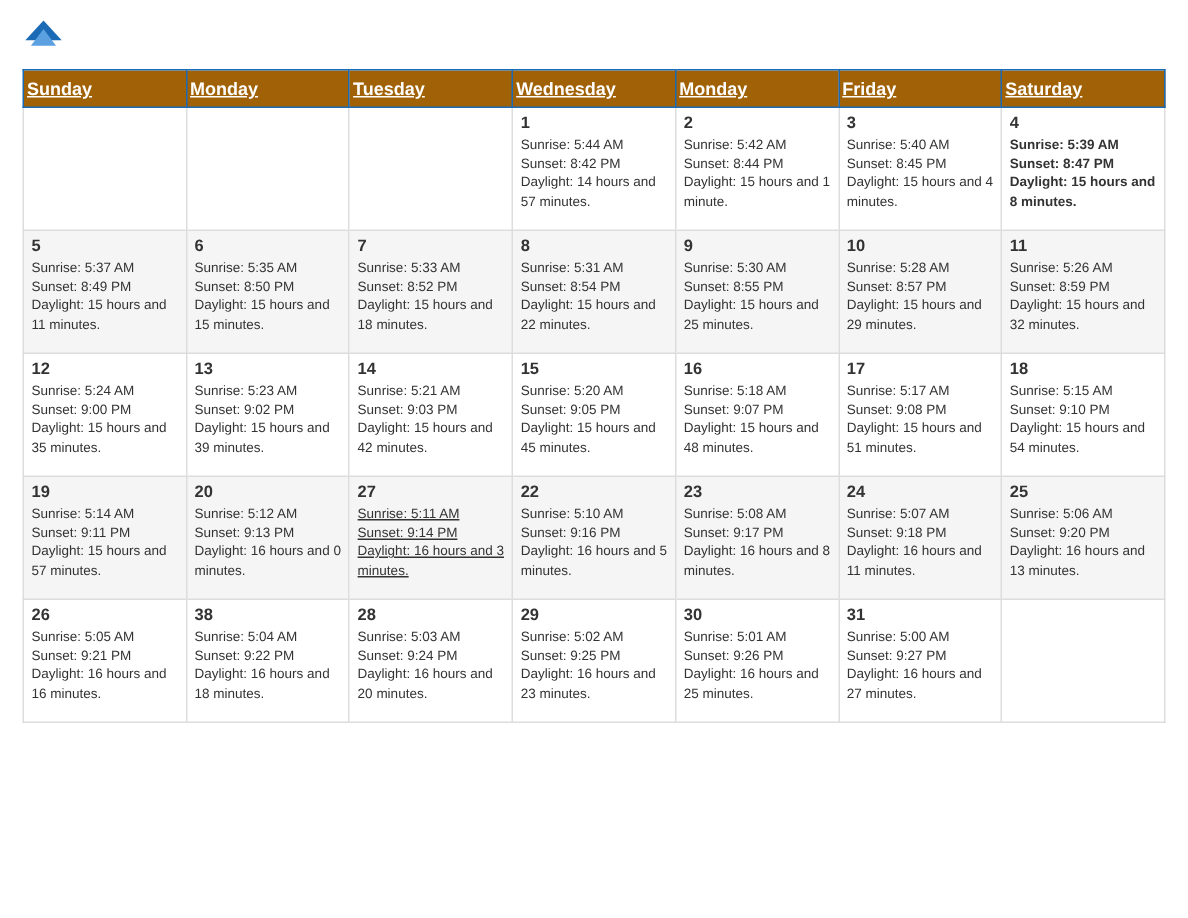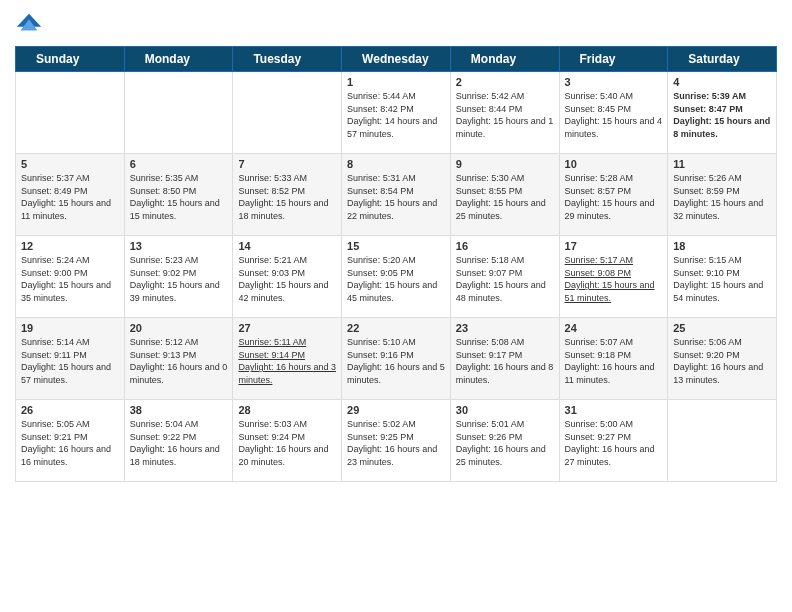--- a/index.html
+++ b/index.html
@@ -56,27 +56,28 @@
     }
     .title-location {
       font-size: 16px;
       color: #555;
     }
     .calendar {
       width: 100%;
       border-collapse: collapse;
     }
     .calendar th {
-      background: #0c4a6e;
+      background: #a16207;
       color: #fff;
       font-size: 12px;
       font-weight: bold;
-      padding: 5px 20px;
+      padding: 5px 2px;
       text-align: left;
       border: 1px solid #1a6ab5;
+      text-decoration: underline;
     }
     .calendar td {
       border: 1px solid #ddd;
       vertical-align: top;
       padding: 4px 5px;
       font-size: 9.5px;
       color: #333;
       width: calc(100% / 7);
       height: 82px;
       background: #fff;
@@ -233,21 +234,21 @@
 Daylight: 15 hours and 45 minutes.</div>
           </td>
           <td>
             <span class="day-number">16</span>
             <div class="day-info" style="white-space: pre-line;">Sunrise: 5:18 AM
 Sunset: 9:07 PM
 Daylight: 15 hours and 48 minutes.</div>
           </td>
           <td>
             <span class="day-number">17</span>
-            <div class="day-info" style="white-space: pre-line; text-decoration: underline;">Sunrise: 5:17 AM
+            <div class="day-info" style="white-space: pre-line;">Sunrise: 5:17 AM
 Sunset: 9:08 PM
 Daylight: 15 hours and 51 minutes.</div>
           </td>
           <td>
             <span class="day-number">18</span>
             <div class="day-info" style="white-space: pre-line;">Sunrise: 5:15 AM
 Sunset: 9:10 PM
 Daylight: 15 hours and 54 minutes.</div>
           </td>
         </tr>

